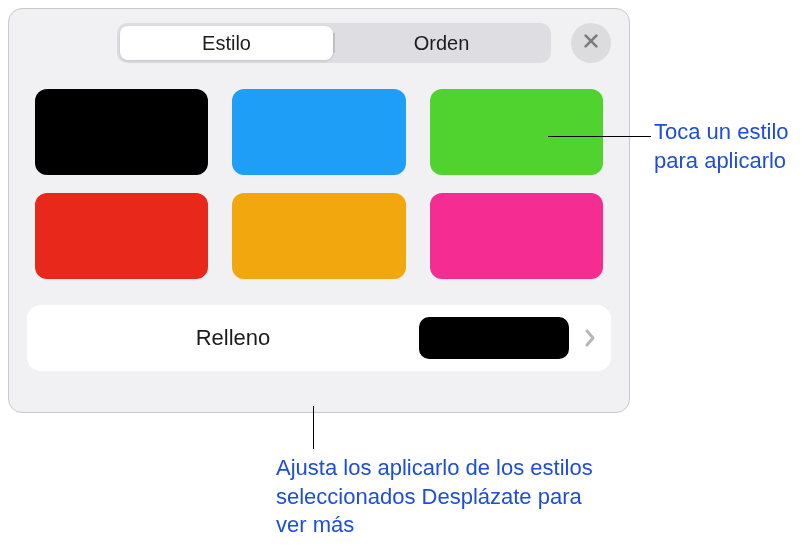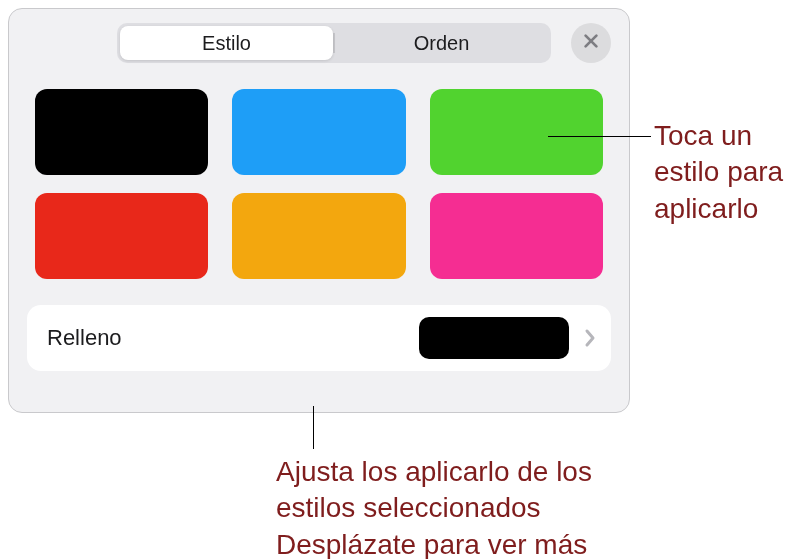--- a/index.html
+++ b/index.html
@@ -91,43 +91,44 @@
     border-radius: 14px;
     display: flex;
     align-items: center;
     padding: 0 14px 0 20px;
     cursor: pointer;
   }
   .fill-label {
     flex: 1;
     font-size: 22px;
     color: #1c1c1e;
+    text-align: center;
   }
   .fill-value {
     width: 150px;
     height: 42px;
     border-radius: 10px;
   }
   .disclosure {
     margin-left: 14px;
     width: 14px;
     height: 22px;
     display: flex;
     align-items: center;
     justify-content: center;
   }
   .disclosure svg { width: 12px; height: 20px; }
   .disclosure svg path { stroke: #b6b6bb; stroke-width: 3; fill: none; stroke-linecap: round; stroke-linejoin: round; }
 
   
   .callout {
     position: absolute;
-    font-size: 28px;
+    font-size: 22px;
     line-height: 1.3;
-    color: #7f1d1d;
+    color: #1d4ed8;
   }
   .callout-1 { left: 654px; top: 118px; width: 150px; }
   .callout-2 { left: 276px; top: 454px; width: 330px; }
 
   .lead-line {
     position: absolute;
     background: #000;
   }
   .line-1a { left: 548px; top: 136px; width: 103px; height: 1px; }
   .line-2a { left: 313px; top: 406px; width: 1px; height: 43px; }

